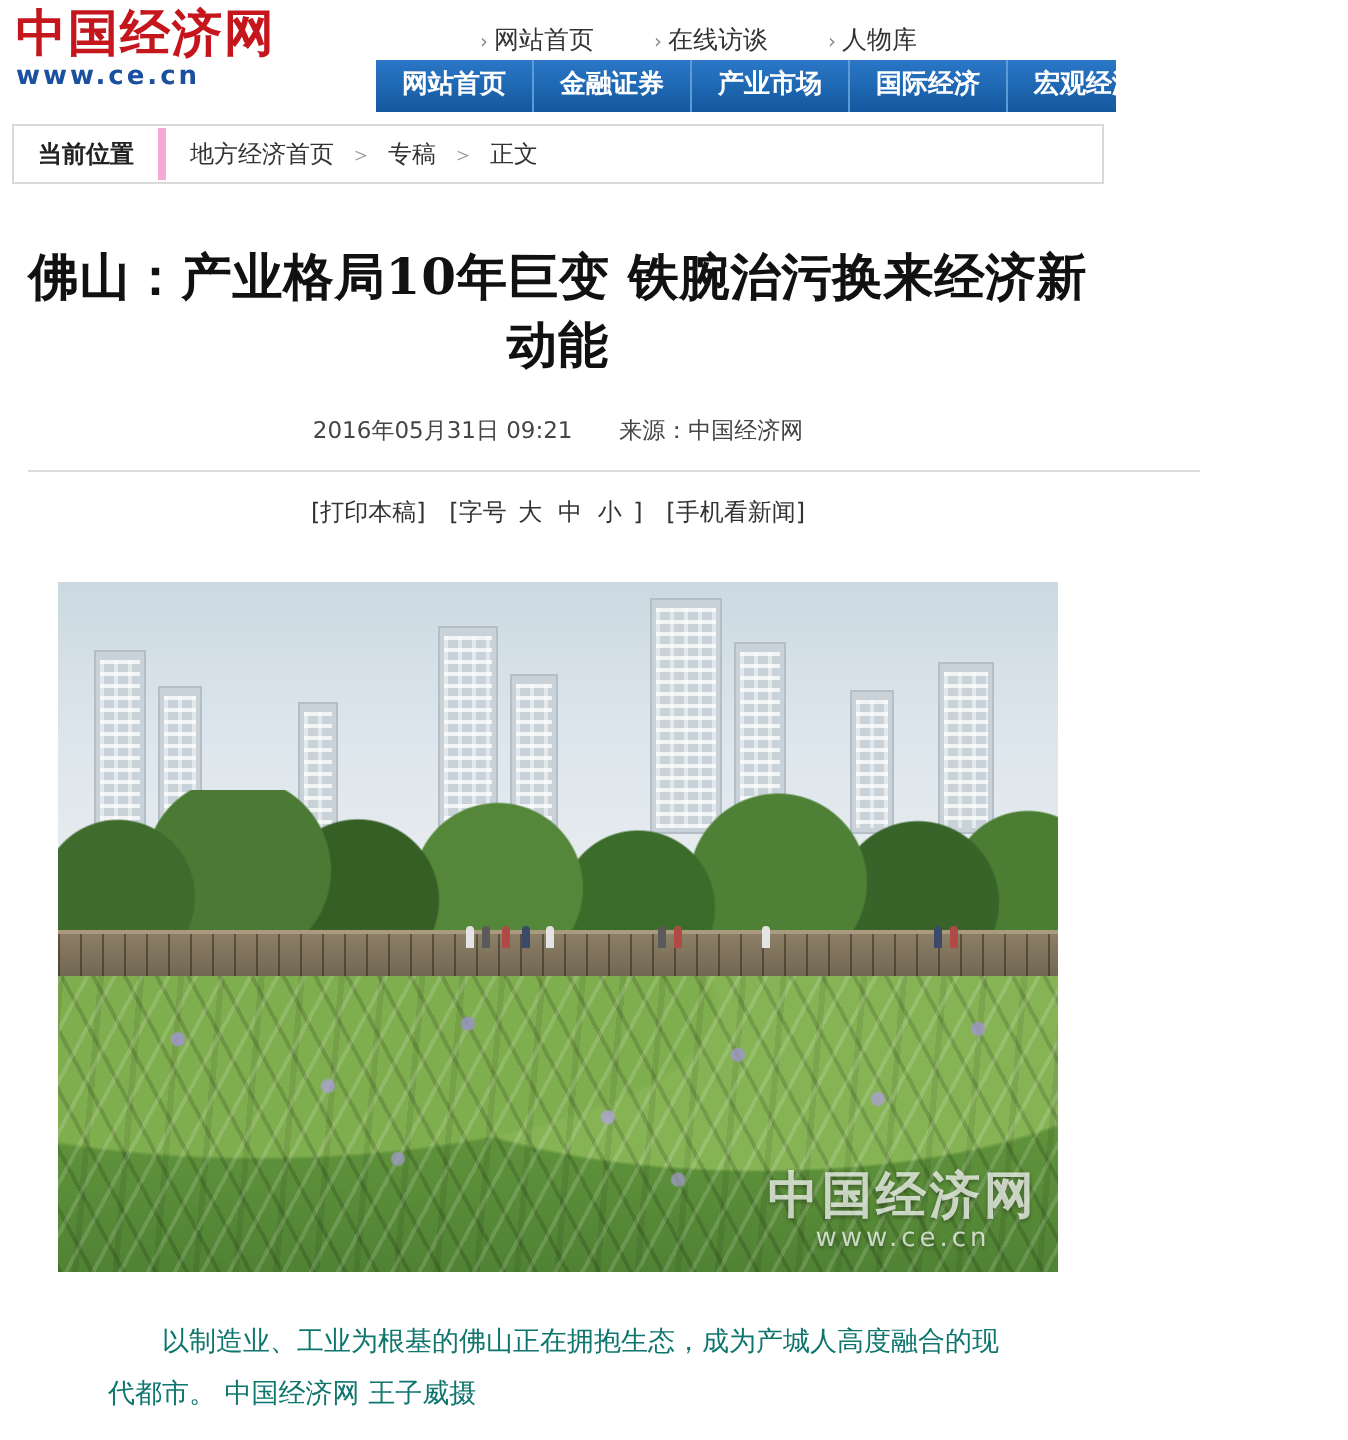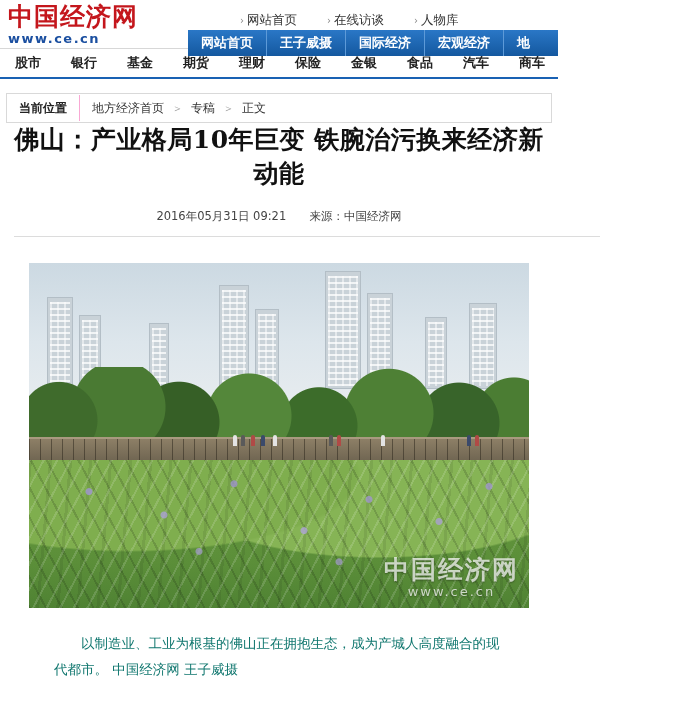--- a/index.html
+++ b/index.html
@@ -115,21 +115,21 @@
     border: 1px solid #d9d9d9;
     display: flex;
     align-items: center;
     background: #fff;
   }
   .crumb-label {
     font-size: 12px;
     font-weight: bold;
     color: #222;
     padding: 0 12px;
-    border-right: 1px solid #f9a8d4;
+    border-right: 4px solid #f9a8d4;
     line-height: 26px;
   }
   .crumb-items {
     display: flex;
     align-items: center;
     padding-left: 12px;
     font-size: 12px;
     color: #333;
     text-align: center;
   }
@@ -146,20 +146,21 @@
   .article {
     padding: 0 14px;
   }
   .title {
     text-align: center;
     font-family: "DejaVu Serif", "Liberation Serif", serif;
     font-size: 25px;
     font-weight: bold;
     color: #111;
     line-height: 34px;
+    margin-top: 30px;
     letter-spacing: 0.5px;
   }
   .meta {
     text-align: center;
     font-size: 11.5px;
     color: #444;
     margin-top: 18px;
   }
   .meta .gap {
     display: inline-block;
@@ -334,43 +335,28 @@
     </div>
 
     <div class="toplinks">
       <span class="tl"><span class="arrow">›</span><span>网站首页</span></span>
       <span class="tl"><span class="arrow">›</span><span>在线访谈</span></span>
       <span class="tl"><span class="arrow">›</span><span>人物库</span></span>
     </div>
 
     <div class="nav-main">
       <span class="item sep">网站首页</span>
-      <span class="item sep">王子威摄</span>
+      <span class="item sep">金融证券</span>
+      <span class="item sep">产业市场</span>
       <span class="item sep">国际经济</span>
       <span class="item sep">宏观经济</span>
       <span class="item">地</span>
     </div>
   </div>
 
-  <div class="nav-sub">
-    <span class="item">股市</span>
-    <span class="item">银行</span>
-    <span class="item">基金</span>
-    <span class="item">期货</span>
-    <span class="item">理财</span>
-    <span class="item">保险</span>
-    <span class="item">金银</span>
-    <span class="item">食品</span>
-    <span class="item">汽车</span>
-    <span class="item">商车</span>
-    <span class="item">能源</span>
-    <span class="item">房产</span>
-    <span class="item">医药</span>
-
-  </div>
 
   <div class="crumb-wrap">
     <div class="crumb-label">当前位置</div>
     <div class="crumb-items">
       <span class="c">地方经济首页</span>
       <span class="gt">＞</span>
       <span class="c">专稿</span>
       <span class="gt">＞</span>
       <span class="c">正文</span>
     </div>
@@ -381,20 +367,31 @@
     <div class="title">佛山：产业格局10年巨变  铁腕治污换来经济新动能</div>
 
     <div class="meta">
       <span>2016年05月31日 09:21</span>
       <span class="gap"></span>
       <span>来源：</span><span>中国经济网</span>
     </div>
 
     <div class="divider"></div>
 
+    <div class="tools">
+      <span class="grp">[打印本稿]</span>
+      <span class="grp">
+        <span>[字号</span>
+        <span class="sz">大</span>
+        <span class="sz">中</span>
+        <span class="sz">小</span>
+        <span>]</span>
+      </span>
+      <span class="grp">[手机看新闻]</span>
+    </div>
 
     <div class="photo-wrap">
       <div class="sky"></div>
 
       <div class="bldg" style="left:18px; top:34px; width:26px; height:92px;"></div>
       <div class="bldg" style="left:50px; top:52px; width:22px; height:74px;"></div>
       <div class="bldg" style="left:120px; top:60px; width:20px; height:66px;"></div>
       <div class="bldg" style="left:190px; top:22px; width:30px; height:104px;"></div>
       <div class="bldg" style="left:226px; top:46px; width:24px; height:80px;"></div>
       <div class="bldg" style="left:296px; top:8px; width:36px; height:118px;"></div>

